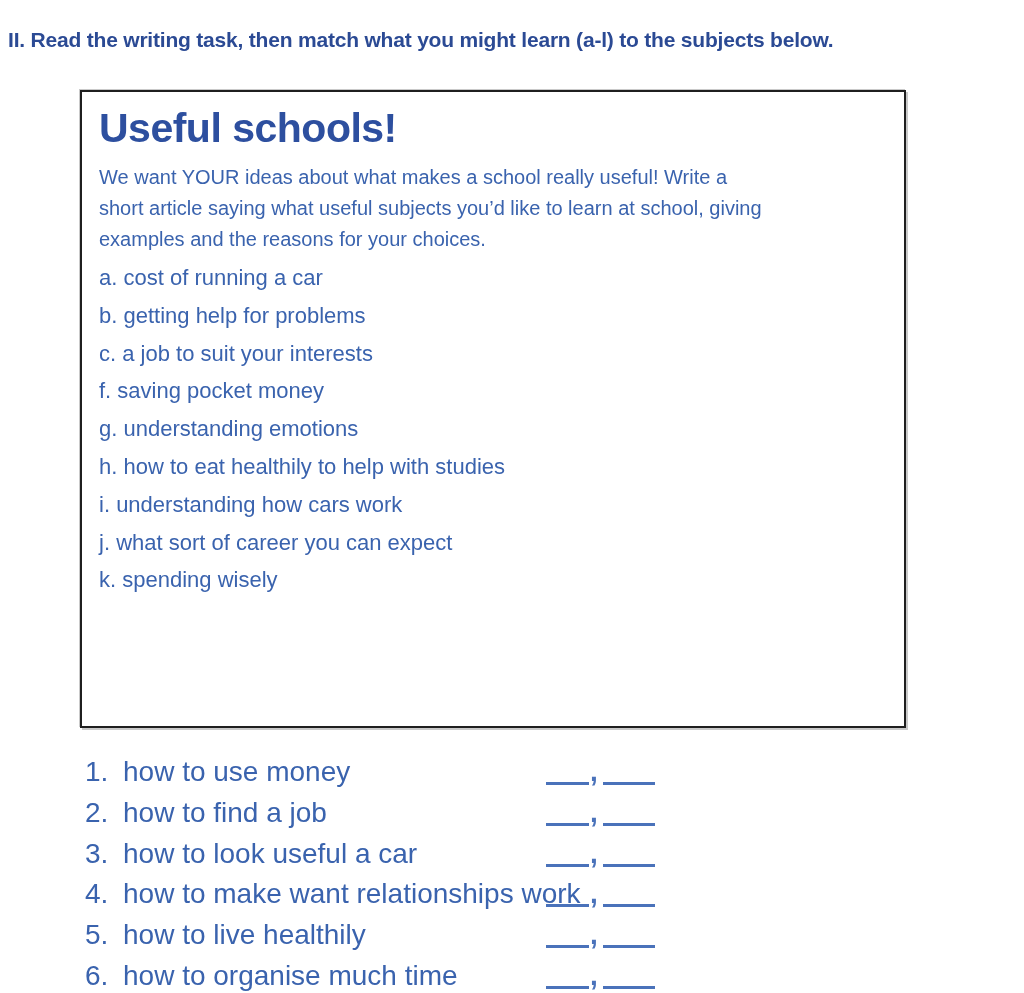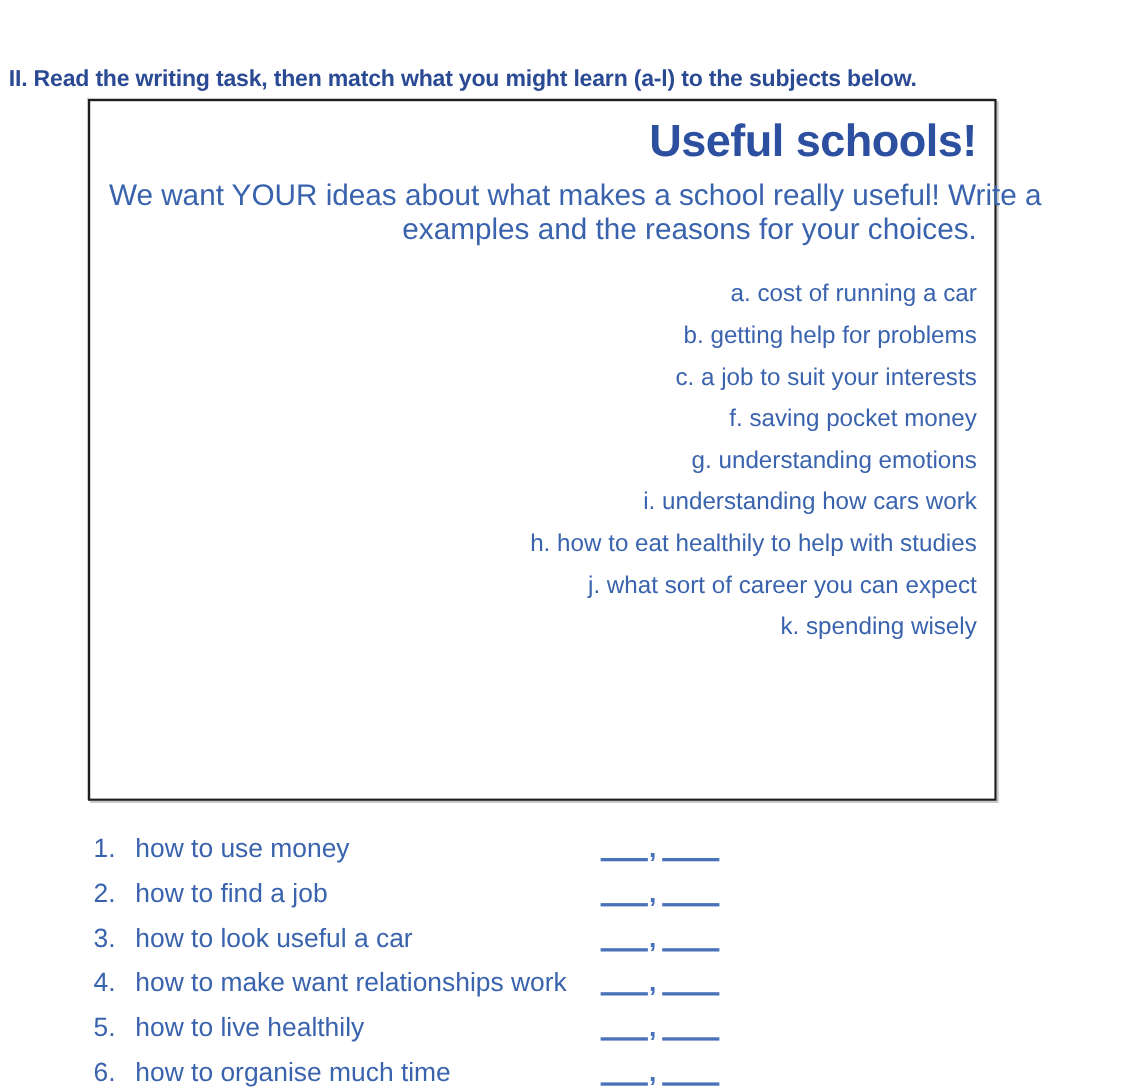--- a/index.html
+++ b/index.html
@@ -20,66 +20,64 @@
   }
   .instruction {
     position: absolute;
     left: 8px;
     top: 28px;
     font-size: 21px;
     font-weight: bold;
     color: var(--c-instruction);
     white-space: nowrap;
     letter-spacing: -0.2px;
-    margin-top: 32px;
   }
   .task-box {
     position: absolute;
     left: 80px;
     top: 90px;
     width: 826px;
     height: 638px;
     background: #ffffff;
     border: 2px solid var(--c-border);
     box-shadow: 2px 2px 0 #c9c9c9, -1px -1px 0 #c9c9c9;
     padding: 12px 16px 0 17px;
-    text-align: right;
   }
   .task-title {
     font-size: 41px;
     font-weight: bold;
     color: var(--c-title);
     line-height: 48px;
     letter-spacing: -0.5px;
   }
   .task-desc { margin-top: 10px; }
   .desc-line {
-    font-size: 27px;
+    font-size: 20px;
     color: var(--c-body);
     line-height: 31px;
     white-space: nowrap;
   }
-  .options { margin-top: 24px; }
+  .options { margin-top: 4px; }
   .option-row {
     font-size: 22px;
     color: var(--c-body);
     line-height: 37.8px;
     white-space: nowrap;
   }
   .questions {
     position: absolute;
     left: 85px;
     top: 752px;
     width: 620px;
   }
   .question-row {
     position: relative;
     height: 40.8px;
     line-height: 40.8px;
-    font-size: 24px;
+    font-size: 28px;
     color: var(--c-body);
     white-space: nowrap;
   }
   .q-num {
     display: inline-block;
     width: 38px;
   }
   .q-blanks {
     position: absolute;
     left: 461px;
@@ -103,30 +101,31 @@
 </style>
 </head>
 <body>
 
 <div class="instruction">II. Read the writing task, then match what you might learn (a-l) to the subjects below.</div>
 
 <div class="task-box">
   <div class="task-title">Useful schools!</div>
   <div class="task-desc">
       <div class="desc-line">We want YOUR ideas about what makes a school really useful! Write a</div>
+      <div class="desc-line">short article saying what useful subjects you’d like to learn at school, giving</div>
       <div class="desc-line">examples and the reasons for your choices.</div>
     </div>
   <div class="options">
       <div class="option-row"><span>a. </span><span>cost of running a car</span></div>
       <div class="option-row"><span>b. </span><span>getting help for problems</span></div>
       <div class="option-row"><span>c. </span><span>a job to suit your interests</span></div>
       <div class="option-row"><span>f. </span><span>saving pocket money</span></div>
       <div class="option-row"><span>g. </span><span>understanding emotions</span></div>
+      <div class="option-row"><span>h. </span><span>how to eat healthily to help with studies</span></div>
       <div class="option-row"><span>i. </span><span>understanding how cars work</span></div>
-      <div class="option-row"><span>h. </span><span>how to eat healthily to help with studies</span></div>
       <div class="option-row"><span>j. </span><span>what sort of career you can expect</span></div>
       <div class="option-row"><span>k. </span><span>spending wisely</span></div>
     </div>
 </div>
 
 <div class="questions">
     <div class="question-row"><span class="q-num">1.</span><span class="q-text">how to use money</span><span class="q-blanks"><span class="blank blank-1"></span><span class="comma">,</span><span class="blank blank-2"></span></span></div>
     <div class="question-row"><span class="q-num">2.</span><span class="q-text">how to find a job</span><span class="q-blanks"><span class="blank blank-1"></span><span class="comma">,</span><span class="blank blank-2"></span></span></div>
     <div class="question-row"><span class="q-num">3.</span><span class="q-text">how to look useful a car</span><span class="q-blanks"><span class="blank blank-1"></span><span class="comma">,</span><span class="blank blank-2"></span></span></div>
     <div class="question-row"><span class="q-num">4.</span><span class="q-text">how to make want relationships work</span><span class="q-blanks"><span class="blank blank-1"></span><span class="comma">,</span><span class="blank blank-2"></span></span></div>

